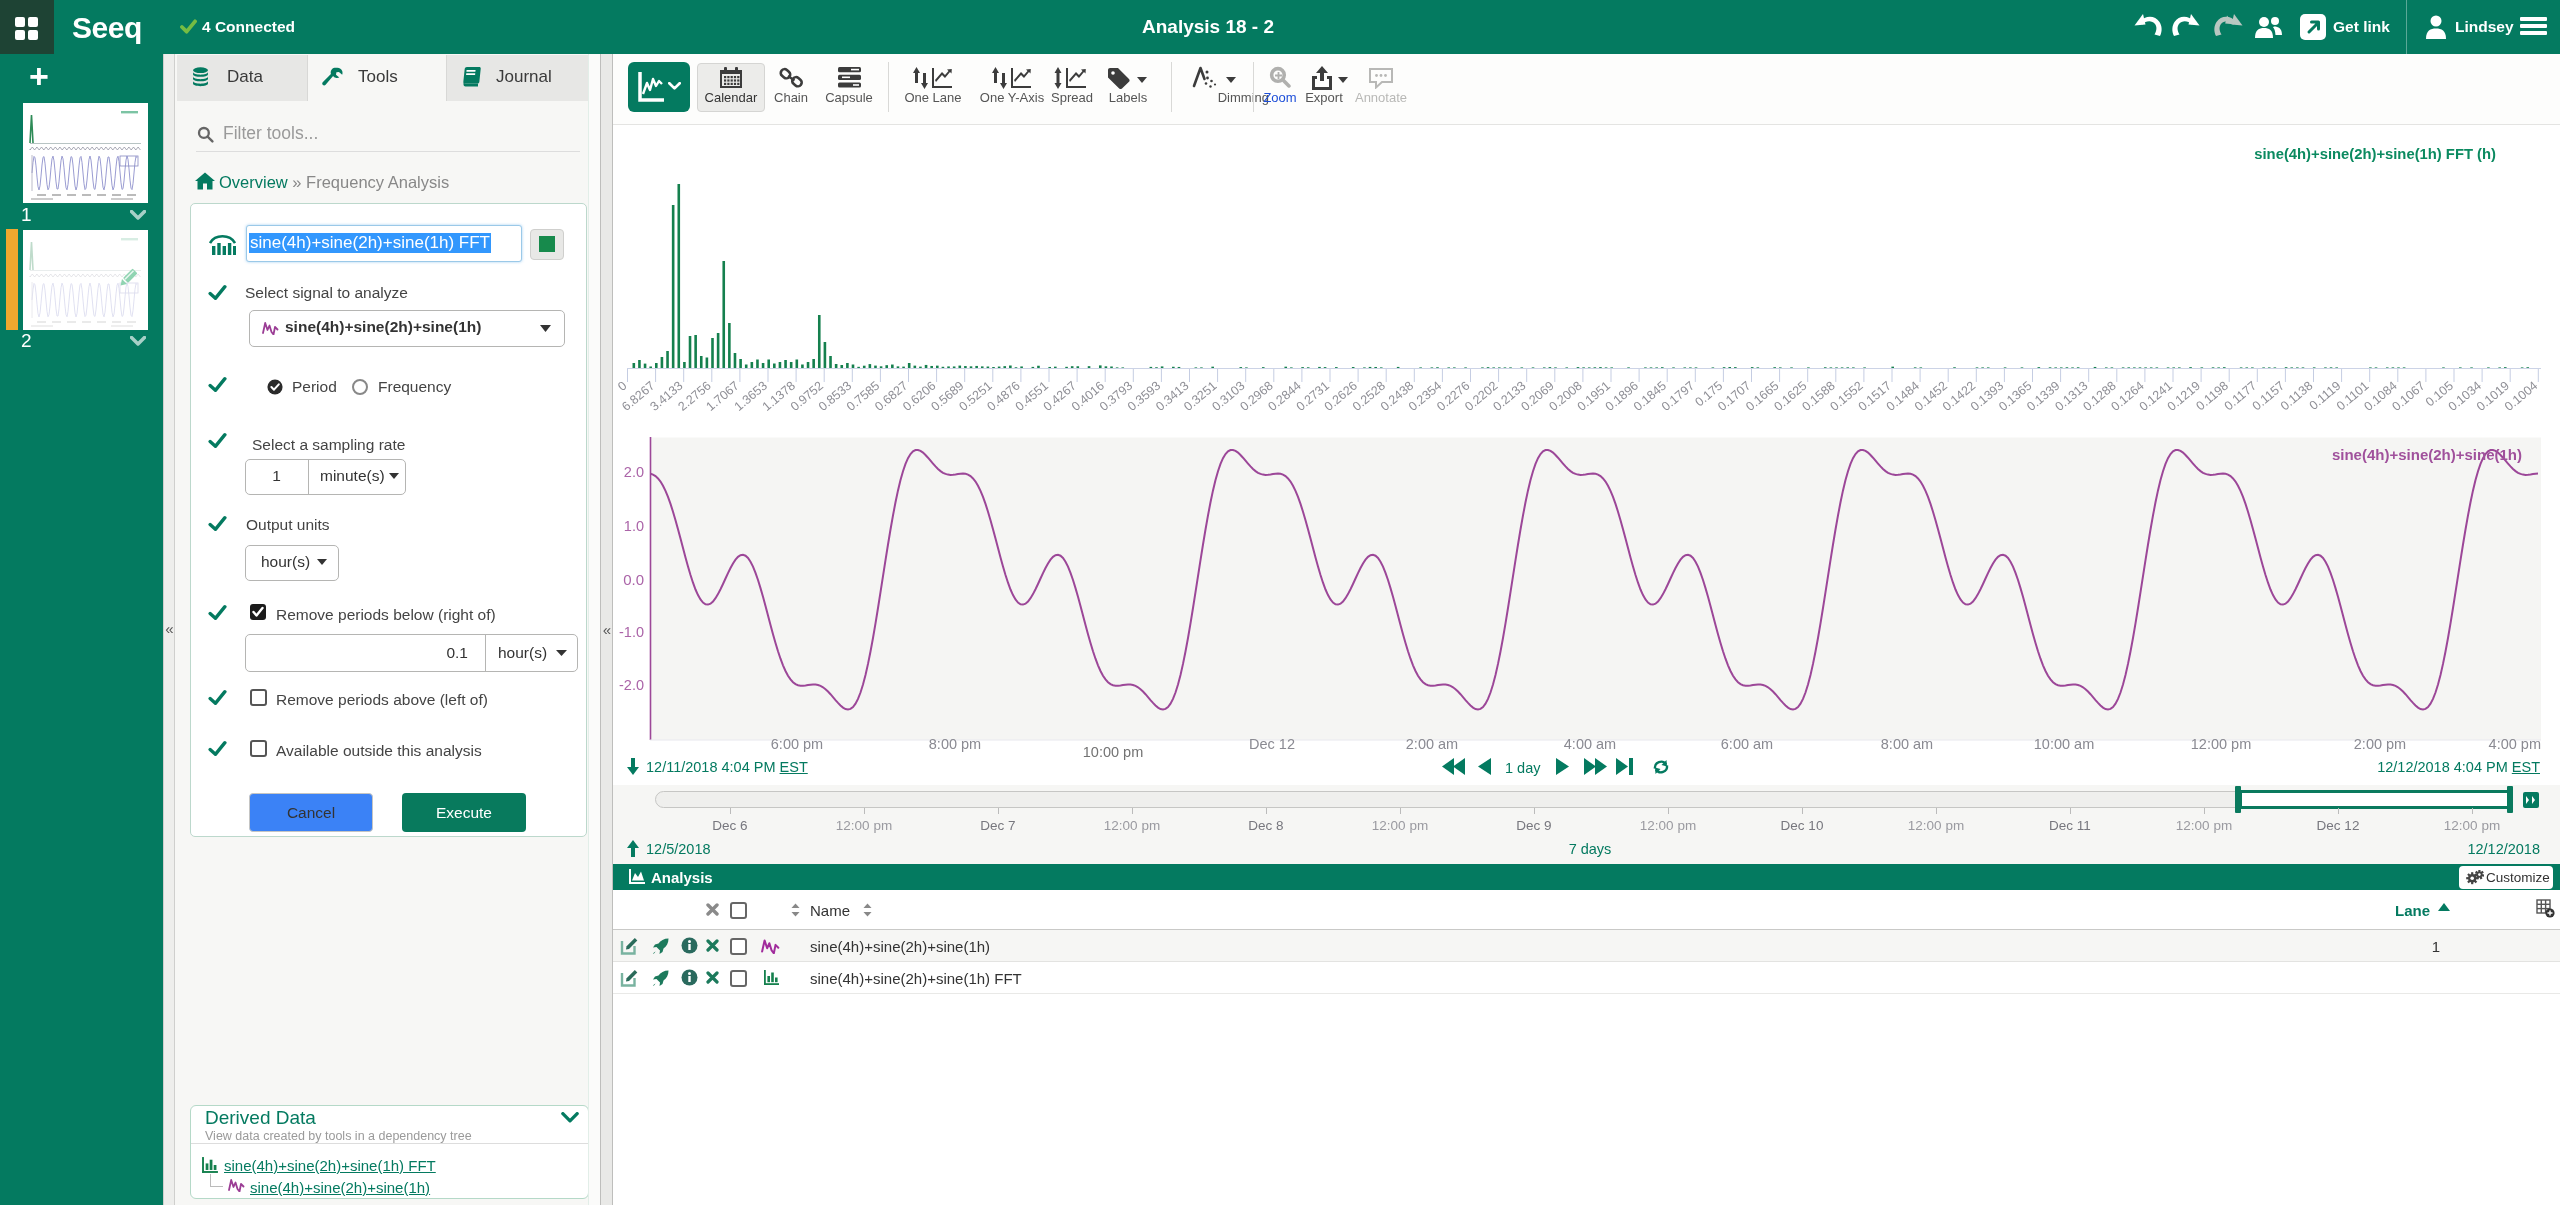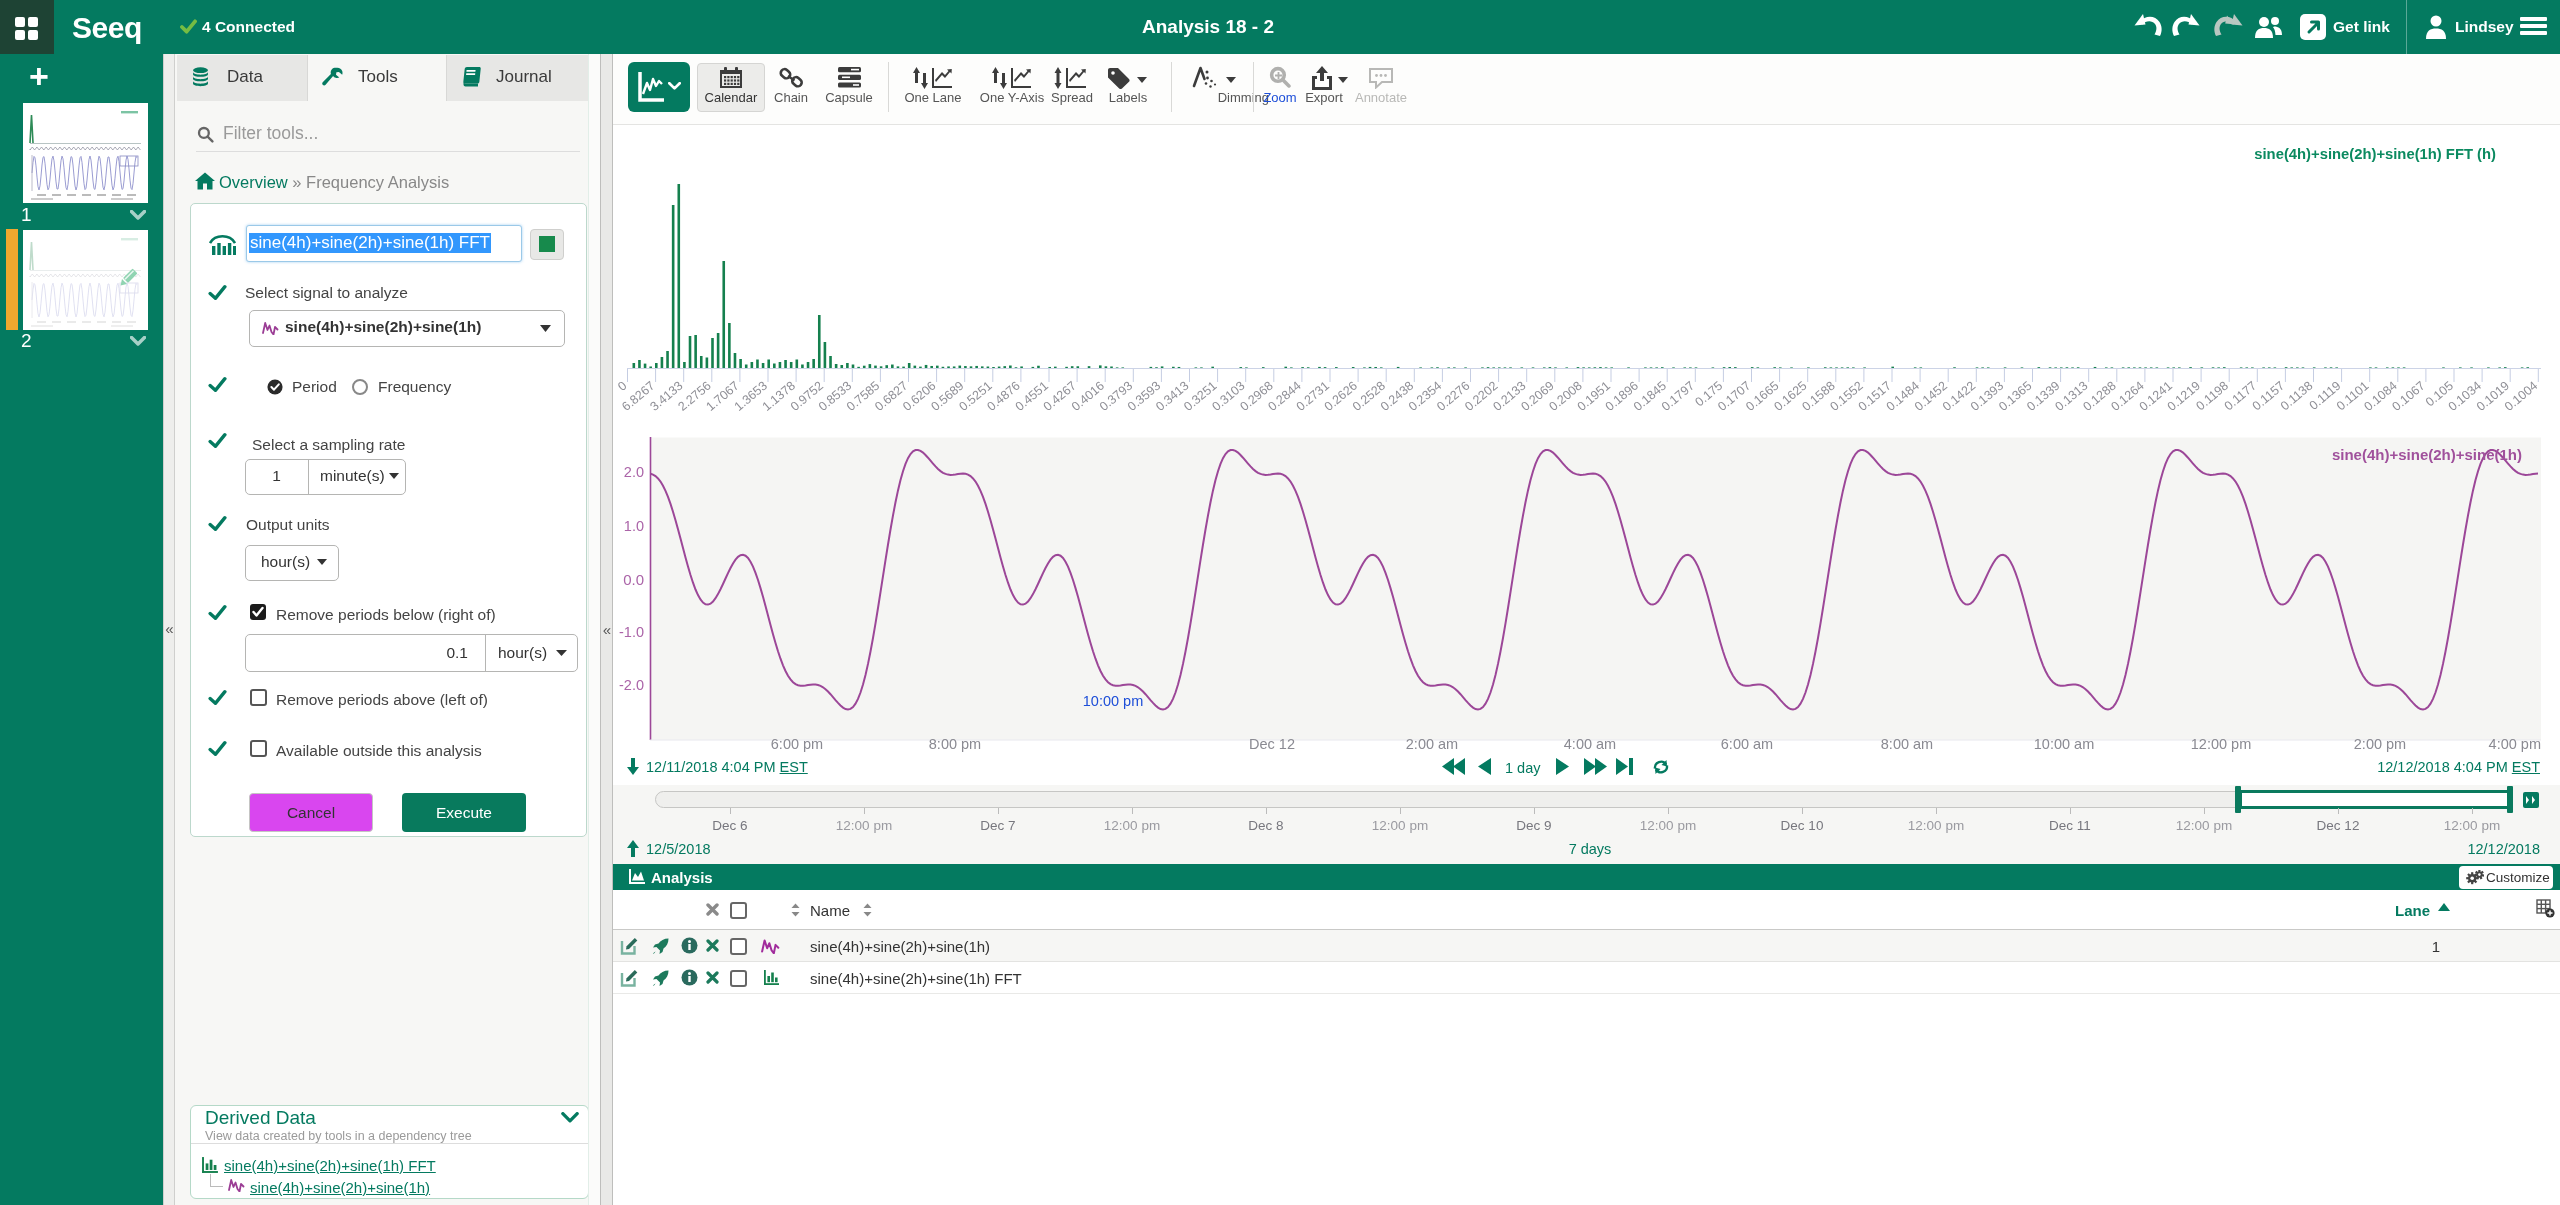--- a/index.html
+++ b/index.html
@@ -230,21 +230,21 @@
 <svg class="abs" style="left:208px;top:688px" width="19" height="19" viewBox="0 0 18 18">
     <path d="M2 10 L7 14.5 L16 3.5" fill="none" stroke="#047a60" stroke-width="3.2" stroke-linecap="round" stroke-linejoin="round"></path>
   </svg>
 <div class="abs" style="left:250px;top:689px;width:17px;height:17px;border:2px solid #555;border-radius:3px;background:#fff"></div>
 <div class="abs" style="left:276px;top:691px;font-size:15.5px;color:#444">Remove periods above (left of)</div>
 <svg class="abs" style="left:208px;top:739px" width="19" height="19" viewBox="0 0 18 18">
     <path d="M2 10 L7 14.5 L16 3.5" fill="none" stroke="#047a60" stroke-width="3.2" stroke-linecap="round" stroke-linejoin="round"></path>
   </svg>
 <div class="abs" style="left:250px;top:740px;width:17px;height:17px;border:2px solid #555;border-radius:3px;background:#fff"></div>
 <div class="abs" style="left:276px;top:742px;font-size:15.5px;color:#444">Available outside this analysis</div>
-<div class="abs" style="left:249px;top:793px;width:124px;height:39px;background:#d946ef;border:1px solid #c5c5c3;border-radius:4px;text-align:center;line-height:37px;font-size:15.5px;color:#333">Cancel</div>
+<div class="abs" style="left:249px;top:793px;width:124px;height:39px;background:#3b82f6;border:1px solid #c5c5c3;border-radius:4px;text-align:center;line-height:37px;font-size:15.5px;color:#333">Cancel</div>
 <div class="abs" style="left:402px;top:793px;width:124px;height:39px;background:#087a5d;border-radius:4px;text-align:center;line-height:39px;font-size:15.5px;color:#fff">Execute</div>
 <div class="abs" style="left:190px;top:1105px;width:399px;height:94px;background:#fff;border:1px solid #b5d9c8;border-radius:6px"></div>
 <div class="abs" style="left:205px;top:1107px;font-size:19px;color:#047a60">Derived Data</div>
 <svg class="abs" style="left:561px;top:1112px" width="18" height="11" viewBox="0 0 16 10">
     <path d="M1.5 1.5 L8 8 L14.5 1.5" fill="none" stroke="#047a60" stroke-width="3" stroke-linecap="round" stroke-linejoin="round"></path>
   </svg>
 <div class="abs" style="left:205px;top:1129px;font-size:12.5px;color:#9a9a9a">View data created by tools in a dependency tree</div>
 <div class="abs" style="left:191px;top:1143px;width:397px;height:1px;background:#ddd"></div>
 <svg class="abs" style="left:201px;top:1156px" width="18" height="18" viewBox="0 0 17 17">
     <rect x="1" y="1" width="1.8" height="15" fill="#15804e"></rect>
@@ -774,21 +774,21 @@
 <div class="abs" style="left:594px;top:624px;width:50px;text-align:right;font-size:14.5px;color:#ab64a8">-1.0</div>
 <div class="abs" style="left:594px;top:677px;width:50px;text-align:right;font-size:14.5px;color:#ab64a8">-2.0</div>
 <svg class="abs" style="left:613px;top:430px" width="1947" height="320" viewBox="613 430 1947 320">
     <rect x="651" y="437.5" width="1890" height="302.5" fill="#f5f5f3"></rect>
     <line x1="650.5" y1="437" x2="650.5" y2="740" stroke="#9c4798" stroke-width="1.6"></line>
     <line x1="650" y1="740" x2="2541" y2="740" stroke="#e8e8ee" stroke-width="1"></line>
     <polyline points="650.5,473.8 653.0,474.6 655.5,476.1 658.0,478.4 660.5,481.5 663.0,485.7 665.5,490.8 668.0,496.9 670.5,503.9 673.0,511.7 675.5,520.2 678.0,529.2 680.5,538.6 683.0,548.1 685.5,557.5 688.0,566.5 690.5,575.0 693.0,582.7 695.5,589.5 698.0,595.1 700.5,599.5 703.0,602.6 705.5,604.3 708.0,604.6 710.5,603.7 713.0,601.5 715.5,598.2 718.0,594.1 720.5,589.2 723.0,584.0 725.5,578.5 728.0,573.1 730.5,568.0 733.0,563.4 735.5,559.6 738.0,556.8 740.5,555.2 743.0,554.8 745.5,555.7 748.0,558.0 750.5,561.7 753.0,566.6 755.5,572.8 758.0,580.0 760.5,588.1 763.0,596.8 765.5,606.0 768.0,615.5 770.5,624.9 773.0,634.2 775.5,643.0 778.0,651.2 780.5,658.7 783.0,665.3 785.5,671.0 788.0,675.7 790.5,679.4 793.0,682.2 795.5,684.1 798.0,685.2 800.5,685.7 803.0,685.8 805.5,685.5 808.0,685.1 810.5,684.7 813.0,684.5 815.5,684.6 818.0,685.0 820.5,685.9 823.0,687.3 825.5,689.2 828.0,691.5 830.5,694.2 833.0,697.1 835.5,700.1 838.0,702.9 840.5,705.5 843.0,707.6 845.5,709.0 848.0,709.5 850.5,708.9 853.0,707.0 855.5,703.7 858.0,698.9 860.5,692.5 863.0,684.5 865.5,675.0 868.0,663.9 870.5,651.5 873.0,638.0 875.5,623.4 878.0,608.0 880.5,592.2 883.0,576.2 885.5,560.2 888.0,544.5 890.5,529.5 893.0,515.3 895.5,502.3 898.0,490.4 900.5,480.1 903.0,471.2 905.5,463.9 908.0,458.2 910.5,454.1 913.0,451.4 915.5,450.1 918.0,450.0 920.5,450.9 923.0,452.6 925.5,455.0 928.0,457.7 930.5,460.7 933.0,463.6 935.5,466.4 938.0,469.0 940.5,471.1 943.0,472.8 945.5,473.9 948.0,474.6 950.5,474.9 953.0,474.8 955.5,474.5 958.0,474.1 960.5,473.7 963.0,473.6 965.5,473.8 968.0,474.6 970.5,476.1 973.0,478.4 975.5,481.5 978.0,485.7 980.5,490.8 983.0,496.9 985.5,503.9 988.0,511.7 990.5,520.2 993.0,529.2 995.5,538.6 998.0,548.1 1000.5,557.5 1003.0,566.5 1005.5,575.0 1008.0,582.7 1010.5,589.5 1013.0,595.1 1015.5,599.5 1018.0,602.6 1020.5,604.3 1023.0,604.6 1025.5,603.7 1028.0,601.5 1030.5,598.2 1033.0,594.1 1035.5,589.2 1038.0,584.0 1040.5,578.5 1043.0,573.1 1045.5,568.0 1048.0,563.4 1050.5,559.6 1053.0,556.8 1055.5,555.2 1058.0,554.8 1060.5,555.7 1063.0,558.0 1065.5,561.7 1068.0,566.6 1070.5,572.8 1073.0,580.0 1075.5,588.1 1078.0,596.8 1080.5,606.0 1083.0,615.5 1085.5,624.9 1088.0,634.2 1090.5,643.0 1093.0,651.2 1095.5,658.7 1098.0,665.3 1100.5,671.0 1103.0,675.7 1105.5,679.4 1108.0,682.2 1110.5,684.1 1113.0,685.2 1115.5,685.7 1118.0,685.8 1120.5,685.5 1123.0,685.1 1125.5,684.7 1128.0,684.5 1130.5,684.6 1133.0,685.0 1135.5,685.9 1138.0,687.3 1140.5,689.2 1143.0,691.5 1145.5,694.2 1148.0,697.1 1150.5,700.1 1153.0,702.9 1155.5,705.5 1158.0,707.6 1160.5,709.0 1163.0,709.5 1165.5,708.9 1168.0,707.0 1170.5,703.7 1173.0,698.9 1175.5,692.5 1178.0,684.5 1180.5,675.0 1183.0,663.9 1185.5,651.5 1188.0,638.0 1190.5,623.4 1193.0,608.0 1195.5,592.2 1198.0,576.2 1200.5,560.2 1203.0,544.5 1205.5,529.5 1208.0,515.3 1210.5,502.3 1213.0,490.4 1215.5,480.1 1218.0,471.2 1220.5,463.9 1223.0,458.2 1225.5,454.1 1228.0,451.4 1230.5,450.1 1233.0,450.0 1235.5,450.9 1238.0,452.6 1240.5,455.0 1243.0,457.7 1245.5,460.7 1248.0,463.6 1250.5,466.4 1253.0,469.0 1255.5,471.1 1258.0,472.8 1260.5,473.9 1263.0,474.6 1265.5,474.9 1268.0,474.8 1270.5,474.5 1273.0,474.1 1275.5,473.7 1278.0,473.6 1280.5,473.8 1283.0,474.6 1285.5,476.1 1288.0,478.4 1290.5,481.5 1293.0,485.7 1295.5,490.8 1298.0,496.9 1300.5,503.9 1303.0,511.7 1305.5,520.2 1308.0,529.2 1310.5,538.6 1313.0,548.1 1315.5,557.5 1318.0,566.5 1320.5,575.0 1323.0,582.7 1325.5,589.5 1328.0,595.1 1330.5,599.5 1333.0,602.6 1335.5,604.3 1338.0,604.6 1340.5,603.7 1343.0,601.5 1345.5,598.2 1348.0,594.1 1350.5,589.2 1353.0,584.0 1355.5,578.5 1358.0,573.1 1360.5,568.0 1363.0,563.4 1365.5,559.6 1368.0,556.8 1370.5,555.2 1373.0,554.8 1375.5,555.7 1378.0,558.0 1380.5,561.7 1383.0,566.6 1385.5,572.8 1388.0,580.0 1390.5,588.1 1393.0,596.8 1395.5,606.0 1398.0,615.5 1400.5,624.9 1403.0,634.2 1405.5,643.0 1408.0,651.2 1410.5,658.7 1413.0,665.3 1415.5,671.0 1418.0,675.7 1420.5,679.4 1423.0,682.2 1425.5,684.1 1428.0,685.2 1430.5,685.7 1433.0,685.8 1435.5,685.5 1438.0,685.1 1440.5,684.7 1443.0,684.5 1445.5,684.6 1448.0,685.0 1450.5,685.9 1453.0,687.3 1455.5,689.2 1458.0,691.5 1460.5,694.2 1463.0,697.1 1465.5,700.1 1468.0,702.9 1470.5,705.5 1473.0,707.6 1475.5,709.0 1478.0,709.5 1480.5,708.9 1483.0,707.0 1485.5,703.7 1488.0,698.9 1490.5,692.5 1493.0,684.5 1495.5,675.0 1498.0,663.9 1500.5,651.5 1503.0,638.0 1505.5,623.4 1508.0,608.0 1510.5,592.2 1513.0,576.2 1515.5,560.2 1518.0,544.5 1520.5,529.5 1523.0,515.3 1525.5,502.3 1528.0,490.4 1530.5,480.1 1533.0,471.2 1535.5,463.9 1538.0,458.2 1540.5,454.1 1543.0,451.4 1545.5,450.1 1548.0,450.0 1550.5,450.9 1553.0,452.6 1555.5,455.0 1558.0,457.7 1560.5,460.7 1563.0,463.6 1565.5,466.4 1568.0,469.0 1570.5,471.1 1573.0,472.8 1575.5,473.9 1578.0,474.6 1580.5,474.9 1583.0,474.8 1585.5,474.5 1588.0,474.1 1590.5,473.7 1593.0,473.6 1595.5,473.8 1598.0,474.6 1600.5,476.1 1603.0,478.4 1605.5,481.5 1608.0,485.7 1610.5,490.8 1613.0,496.9 1615.5,503.9 1618.0,511.7 1620.5,520.2 1623.0,529.2 1625.5,538.6 1628.0,548.1 1630.5,557.5 1633.0,566.5 1635.5,575.0 1638.0,582.7 1640.5,589.5 1643.0,595.1 1645.5,599.5 1648.0,602.6 1650.5,604.3 1653.0,604.6 1655.5,603.7 1658.0,601.5 1660.5,598.2 1663.0,594.1 1665.5,589.2 1668.0,584.0 1670.5,578.5 1673.0,573.1 1675.5,568.0 1678.0,563.4 1680.5,559.6 1683.0,556.8 1685.5,555.2 1688.0,554.8 1690.5,555.7 1693.0,558.0 1695.5,561.7 1698.0,566.6 1700.5,572.8 1703.0,580.0 1705.5,588.1 1708.0,596.8 1710.5,606.0 1713.0,615.5 1715.5,624.9 1718.0,634.2 1720.5,643.0 1723.0,651.2 1725.5,658.7 1728.0,665.3 1730.5,671.0 1733.0,675.7 1735.5,679.4 1738.0,682.2 1740.5,684.1 1743.0,685.2 1745.5,685.7 1748.0,685.8 1750.5,685.5 1753.0,685.1 1755.5,684.7 1758.0,684.5 1760.5,684.6 1763.0,685.0 1765.5,685.9 1768.0,687.3 1770.5,689.2 1773.0,691.5 1775.5,694.2 1778.0,697.1 1780.5,700.1 1783.0,702.9 1785.5,705.5 1788.0,707.6 1790.5,709.0 1793.0,709.5 1795.5,708.9 1798.0,707.0 1800.5,703.7 1803.0,698.9 1805.5,692.5 1808.0,684.5 1810.5,675.0 1813.0,663.9 1815.5,651.5 1818.0,638.0 1820.5,623.4 1823.0,608.0 1825.5,592.2 1828.0,576.2 1830.5,560.2 1833.0,544.5 1835.5,529.5 1838.0,515.3 1840.5,502.3 1843.0,490.4 1845.5,480.1 1848.0,471.2 1850.5,463.9 1853.0,458.2 1855.5,454.1 1858.0,451.4 1860.5,450.1 1863.0,450.0 1865.5,450.9 1868.0,452.6 1870.5,455.0 1873.0,457.7 1875.5,460.7 1878.0,463.6 1880.5,466.4 1883.0,469.0 1885.5,471.1 1888.0,472.8 1890.5,473.9 1893.0,474.6 1895.5,474.9 1898.0,474.8 1900.5,474.5 1903.0,474.1 1905.5,473.7 1908.0,473.6 1910.5,473.8 1913.0,474.6 1915.5,476.1 1918.0,478.4 1920.5,481.5 1923.0,485.7 1925.5,490.8 1928.0,496.9 1930.5,503.9 1933.0,511.7 1935.5,520.2 1938.0,529.2 1940.5,538.6 1943.0,548.1 1945.5,557.5 1948.0,566.5 1950.5,575.0 1953.0,582.7 1955.5,589.5 1958.0,595.1 1960.5,599.5 1963.0,602.6 1965.5,604.3 1968.0,604.6 1970.5,603.7 1973.0,601.5 1975.5,598.2 1978.0,594.1 1980.5,589.2 1983.0,584.0 1985.5,578.5 1988.0,573.1 1990.5,568.0 1993.0,563.4 1995.5,559.6 1998.0,556.8 2000.5,555.2 2003.0,554.8 2005.5,555.7 2008.0,558.0 2010.5,561.7 2013.0,566.6 2015.5,572.8 2018.0,580.0 2020.5,588.1 2023.0,596.8 2025.5,606.0 2028.0,615.5 2030.5,624.9 2033.0,634.2 2035.5,643.0 2038.0,651.2 2040.5,658.7 2043.0,665.3 2045.5,671.0 2048.0,675.7 2050.5,679.4 2053.0,682.2 2055.5,684.1 2058.0,685.2 2060.5,685.7 2063.0,685.8 2065.5,685.5 2068.0,685.1 2070.5,684.7 2073.0,684.5 2075.5,684.6 2078.0,685.0 2080.5,685.9 2083.0,687.3 2085.5,689.2 2088.0,691.5 2090.5,694.2 2093.0,697.1 2095.5,700.1 2098.0,702.9 2100.5,705.5 2103.0,707.6 2105.5,709.0 2108.0,709.5 2110.5,708.9 2113.0,707.0 2115.5,703.7 2118.0,698.9 2120.5,692.5 2123.0,684.5 2125.5,675.0 2128.0,663.9 2130.5,651.5 2133.0,638.0 2135.5,623.4 2138.0,608.0 2140.5,592.2 2143.0,576.2 2145.5,560.2 2148.0,544.5 2150.5,529.5 2153.0,515.3 2155.5,502.3 2158.0,490.4 2160.5,480.1 2163.0,471.2 2165.5,463.9 2168.0,458.2 2170.5,454.1 2173.0,451.4 2175.5,450.1 2178.0,450.0 2180.5,450.9 2183.0,452.6 2185.5,455.0 2188.0,457.7 2190.5,460.7 2193.0,463.6 2195.5,466.4 2198.0,469.0 2200.5,471.1 2203.0,472.8 2205.5,473.9 2208.0,474.6 2210.5,474.9 2213.0,474.8 2215.5,474.5 2218.0,474.1 2220.5,473.7 2223.0,473.6 2225.5,473.8 2228.0,474.6 2230.5,476.1 2233.0,478.4 2235.5,481.5 2238.0,485.7 2240.5,490.8 2243.0,496.9 2245.5,503.9 2248.0,511.7 2250.5,520.2 2253.0,529.2 2255.5,538.6 2258.0,548.1 2260.5,557.5 2263.0,566.5 2265.5,575.0 2268.0,582.7 2270.5,589.5 2273.0,595.1 2275.5,599.5 2278.0,602.6 2280.5,604.3 2283.0,604.6 2285.5,603.7 2288.0,601.5 2290.5,598.2 2293.0,594.1 2295.5,589.2 2298.0,584.0 2300.5,578.5 2303.0,573.1 2305.5,568.0 2308.0,563.4 2310.5,559.6 2313.0,556.8 2315.5,555.2 2318.0,554.8 2320.5,555.7 2323.0,558.0 2325.5,561.7 2328.0,566.6 2330.5,572.8 2333.0,580.0 2335.5,588.1 2338.0,596.8 2340.5,606.0 2343.0,615.5 2345.5,624.9 2348.0,634.2 2350.5,643.0 2353.0,651.2 2355.5,658.7 2358.0,665.3 2360.5,671.0 2363.0,675.7 2365.5,679.4 2368.0,682.2 2370.5,684.1 2373.0,685.2 2375.5,685.7 2378.0,685.8 2380.5,685.5 2383.0,685.1 2385.5,684.7 2388.0,684.5 2390.5,684.6 2393.0,685.0 2395.5,685.9 2398.0,687.3 2400.5,689.2 2403.0,691.5 2405.5,694.2 2408.0,697.1 2410.5,700.1 2413.0,702.9 2415.5,705.5 2418.0,707.6 2420.5,709.0 2423.0,709.5 2425.5,708.9 2428.0,707.0 2430.5,703.7 2433.0,698.9 2435.5,692.5 2438.0,684.5 2440.5,675.0 2443.0,663.9 2445.5,651.5 2448.0,638.0 2450.5,623.4 2453.0,608.0 2455.5,592.2 2458.0,576.2 2460.5,560.2 2463.0,544.5 2465.5,529.5 2468.0,515.3 2470.5,502.3 2473.0,490.4 2475.5,480.1 2478.0,471.2 2480.5,463.9 2483.0,458.2 2485.5,454.1 2488.0,451.4 2490.5,450.1 2493.0,450.0 2495.5,450.9 2498.0,452.6 2500.5,455.0 2503.0,457.7 2505.5,460.7 2508.0,463.6 2510.5,466.4 2513.0,469.0 2515.5,471.1 2518.0,472.8 2520.5,473.9 2523.0,474.6 2525.5,474.9 2528.0,474.8 2530.5,474.5 2533.0,474.1 2535.5,473.7 2538.0,473.6" fill="none" stroke="#9c4798" stroke-width="2"></polyline>
   </svg>
 <div class="abs" style="left:737px;top:736px;width:120px;text-align:center;font-size:14.5px;color:#8a8a92">6:00 pm</div>
 <div class="abs" style="left:895px;top:736px;width:120px;text-align:center;font-size:14.5px;color:#8a8a92">8:00 pm</div>
-<div class="abs" style="left:1053px;top:693px;width:120px;text-align:center;font-size:14.5px;color:#1d4ed8">10:00 pm</div>
+<div class="abs" style="left:1053px;top:744px;width:120px;text-align:center;font-size:14.5px;color:#737373">10:00 pm</div>
 <div class="abs" style="left:1212px;top:736px;width:120px;text-align:center;font-size:14.5px;color:#8a8a92">Dec 12</div>
 <div class="abs" style="left:1372px;top:736px;width:120px;text-align:center;font-size:14.5px;color:#8a8a92">2:00 am</div>
 <div class="abs" style="left:1530px;top:736px;width:120px;text-align:center;font-size:14.5px;color:#8a8a92">4:00 am</div>
 <div class="abs" style="left:1687px;top:736px;width:120px;text-align:center;font-size:14.5px;color:#8a8a92">6:00 am</div>
 <div class="abs" style="left:1847px;top:736px;width:120px;text-align:center;font-size:14.5px;color:#8a8a92">8:00 am</div>
 <div class="abs" style="left:2004px;top:736px;width:120px;text-align:center;font-size:14.5px;color:#8a8a92">10:00 am</div>
 <div class="abs" style="left:2161px;top:736px;width:120px;text-align:center;font-size:14.5px;color:#8a8a92">12:00 pm</div>
 <div class="abs" style="left:2320px;top:736px;width:120px;text-align:center;font-size:14.5px;color:#8a8a92">2:00 pm</div>
 <div class="abs" style="left:2421px;top:736px;width:120px;text-align:right;font-size:14.5px;color:#8a8a92">4:00 pm</div>
 <svg class="abs" style="left:626px;top:757px" width="14" height="19" viewBox="0 0 14 19">

